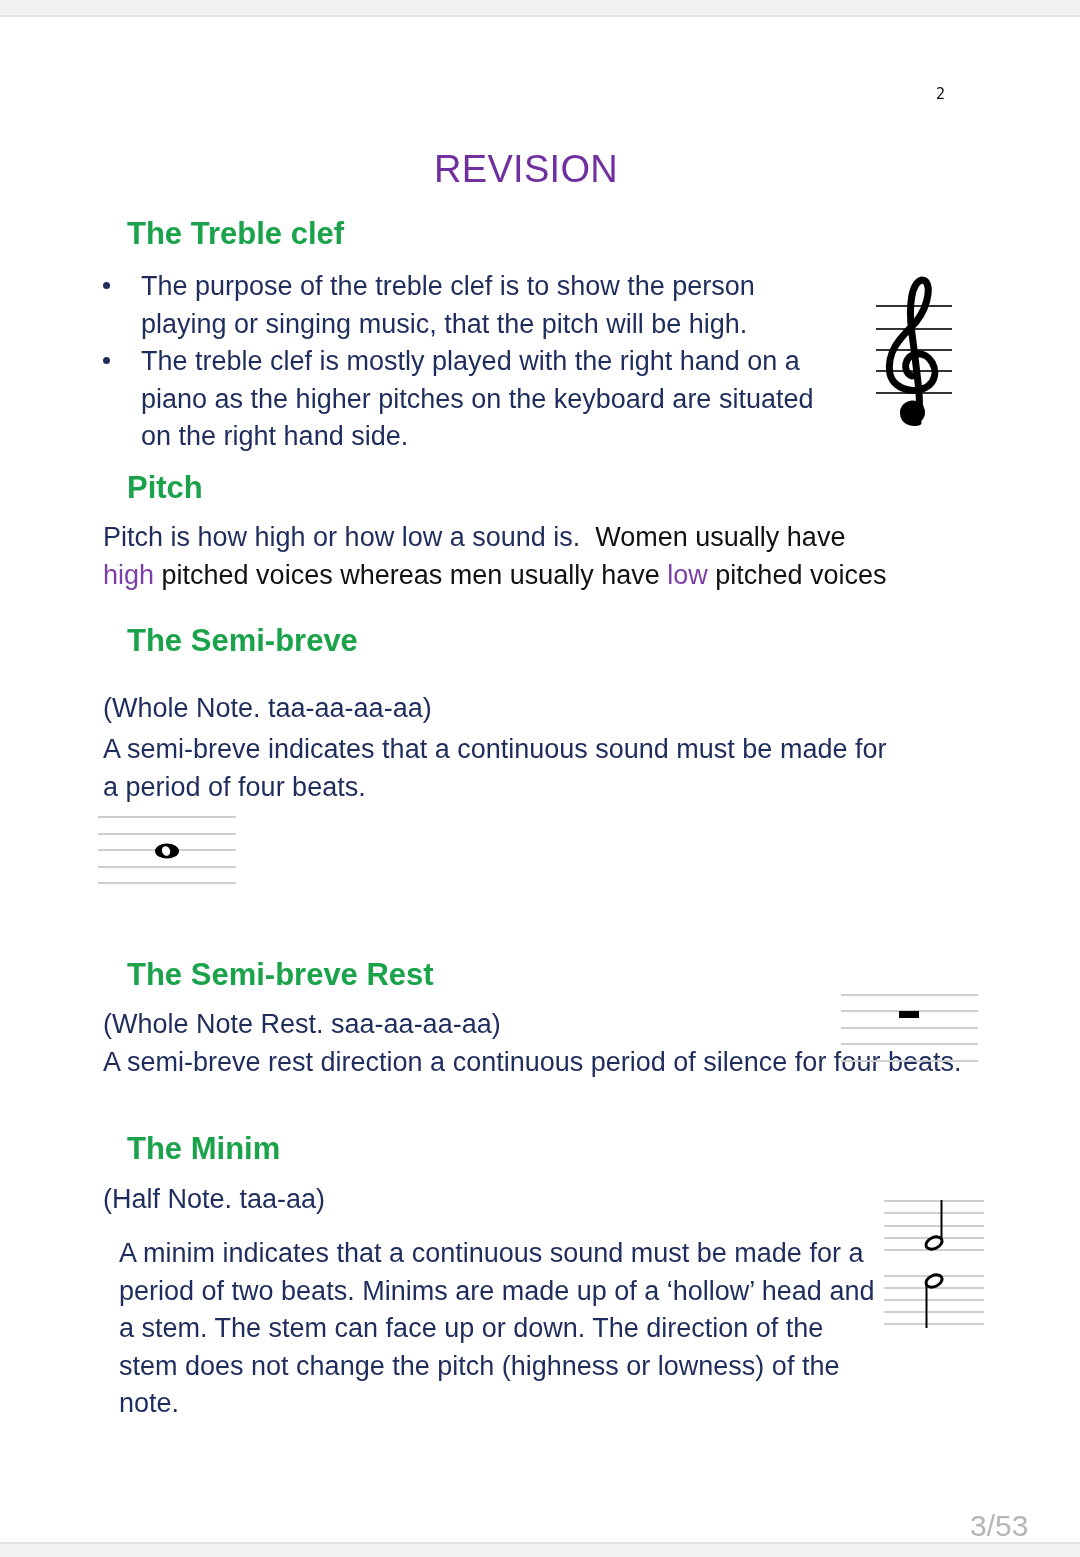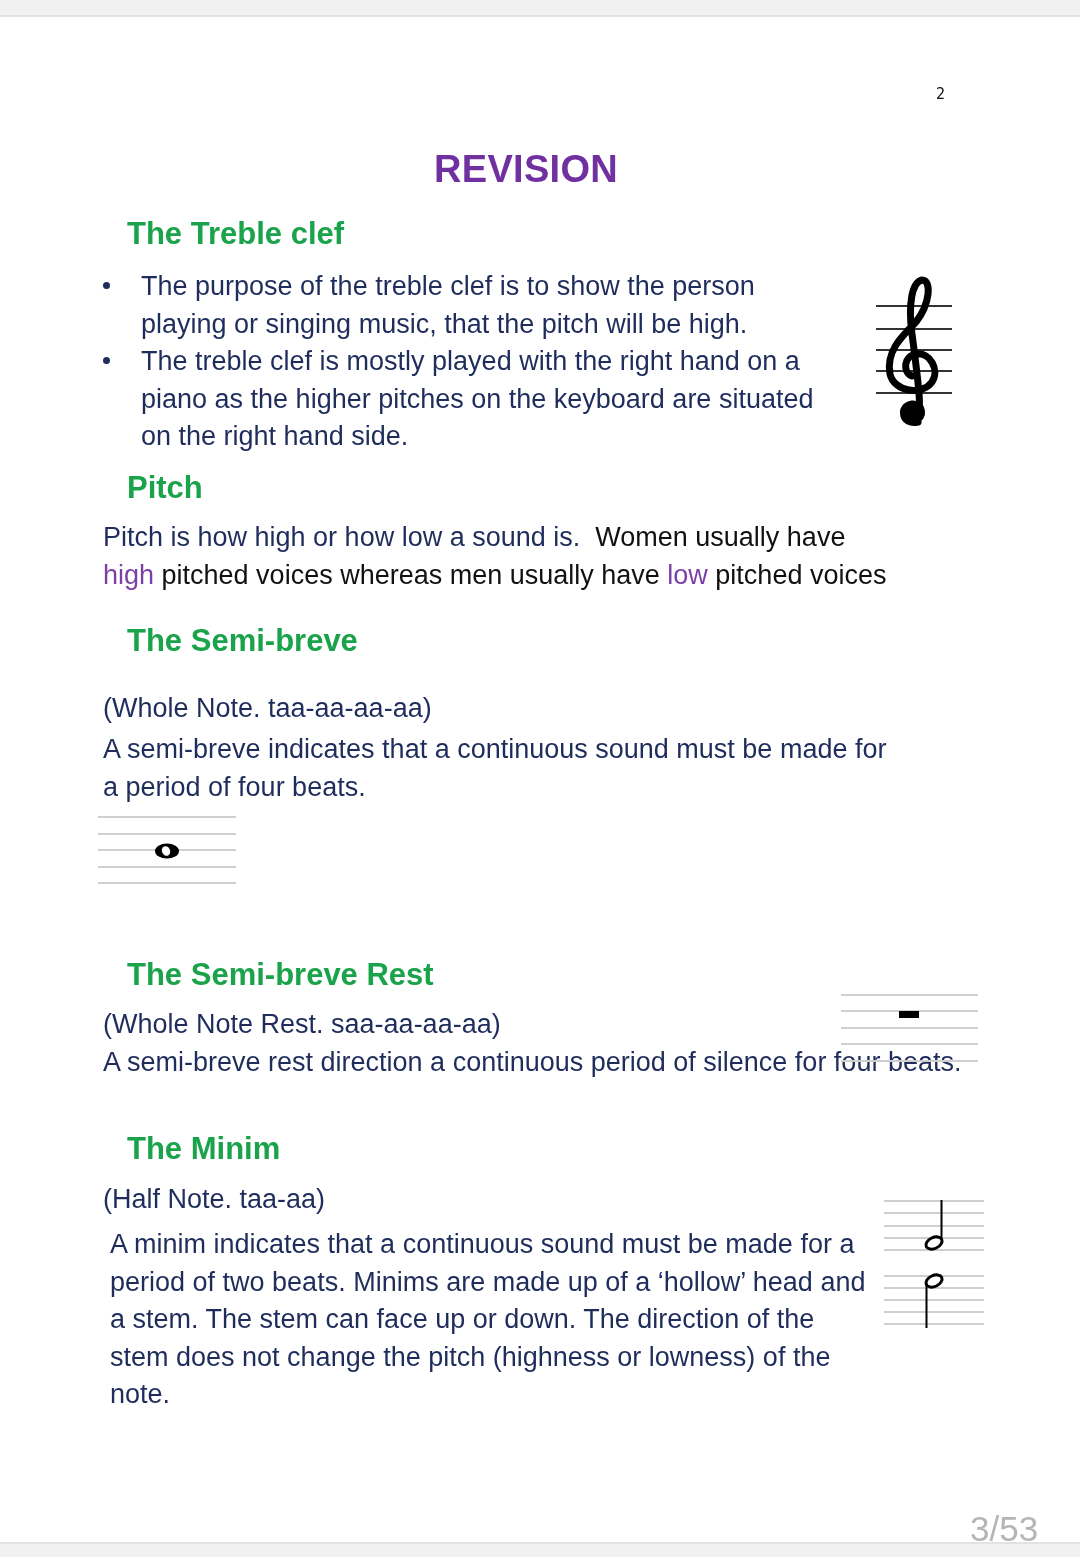--- a/index.html
+++ b/index.html
@@ -20,39 +20,39 @@
     position: absolute; left: 0; top: 1542px; width: 1080px; height: 15px;
     background: #f1f1f1; border-top: 2px solid #e2e2e2;
   }
   .abs { position: absolute; }
   .page-number {
     left: 936px; top: 84px; font-size: 16px; color: #111;
     font-family: "DejaVu Sans Condensed", "DejaVu Sans", sans-serif;
   }
   .doc-title {
     left: 0; width: 1052px; text-align: center; top: 148px;
-    font-size: 38px; font-weight: bold; color: #7030a0; letter-spacing: 0.3px;
+    font-size: 38px; font-weight: normal; color: #7030a0; letter-spacing: 0.3px;
   }
   .h2 {
     left: 103px; font-size: 31px; font-weight: bold; color: #1aa34a; margin-left: 24px;
   }
   .body-text {
     font-size: 27px; color: #1f2d5c; line-height: 37.5px;
   }
   .bullets { left: 103px; top: 268px; width: 730px; margin: 0; padding: 0; list-style: none; }
   .bullets li { position: relative; padding-left: 38px; }
   .bullets li .dot {
     position: absolute; left: 0; top: 14px; width: 7px; height: 7px; border-radius: 50%;
     background: #1f2d5c;
   }
   .black { color: #111; }
   .purple { color: #7b3fa6; }
   .staff-line { position: absolute; height: 2px; background: #cfcfcf; }
   .page-indicator {
-    left: 970px; top: 1509px; font-size: 35px; color: #b5b5b5;
+    left: 970px; top: 1509px; font-size: 30px; color: #b5b5b5;
   }
 </style>
 </head>
 <body>
 
 <div class="topbar"></div>
 
 <div class="page" style="top:0;height:1542px;background:transparent;">
   <div class="abs" style="left:0;top:17px;width:1080px;height:1525px;background:#fff;"></div>
 
@@ -117,21 +117,21 @@
     <div class="staff-line" style="left:1px;top:1px;width:137px;"></div>
     <div class="staff-line" style="left:1px;top:17px;width:137px;"></div>
     <div class="staff-line" style="left:1px;top:34px;width:137px;"></div>
     <div class="staff-line" style="left:1px;top:50px;width:137px;"></div>
     <div class="staff-line" style="left:1px;top:67px;width:137px;"></div>
     <div class="abs" style="left:59px;top:18px;width:20px;height:7px;background:#000;"></div>
   </div>
 
   <div class="abs h2" style="top:1131px;">The Minim</div>
   <div class="abs body-text" style="left:103px;top:1181px;">(Half Note.  taa-aa)</div>
-  <p class="abs body-text" style="left:103px;top:1219px;width:760px;margin:7px;">A minim indicates that a continuous sound must be made for a period of two beats.  Minims are made up of a ‘hollow’ head and a stem.  The stem can face up or down.   The direction of the stem does not change the pitch (highness or lowness) of the note.</p>
+  <p class="abs body-text" style="left:103px;top:1219px;width:760px;margin:16px;">A minim indicates that a continuous sound must be made for a period of two beats.  Minims are made up of a ‘hollow’ head and a stem.  The stem can face up or down.   The direction of the stem does not change the pitch (highness or lowness) of the note.</p>
 
   <div class="abs" style="left:884px;top:1198px;width:102px;height:132px;">
     <div class="staff-line" style="left:0;top:2px;width:100px;"></div>
     <div class="staff-line" style="left:0;top:14px;width:100px;"></div>
     <div class="staff-line" style="left:0;top:27px;width:100px;"></div>
     <div class="staff-line" style="left:0;top:39px;width:100px;"></div>
     <div class="staff-line" style="left:0;top:51px;width:100px;"></div>
     <div class="staff-line" style="left:0;top:77px;width:100px;"></div>
     <div class="staff-line" style="left:0;top:89px;width:100px;"></div>
     <div class="staff-line" style="left:0;top:101px;width:100px;"></div>

